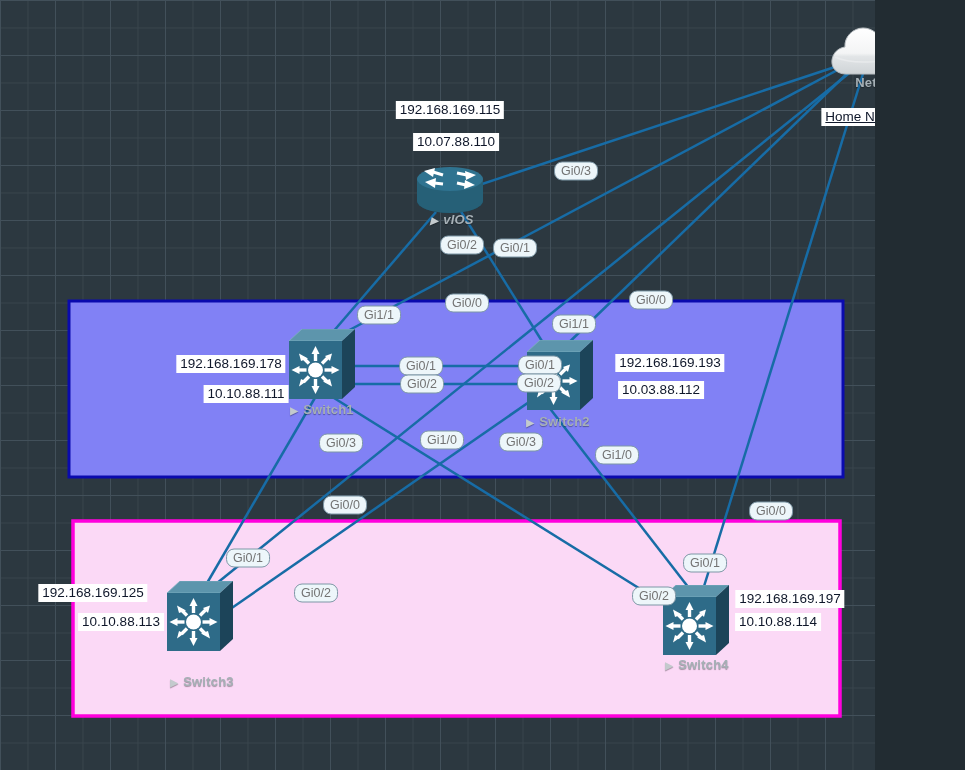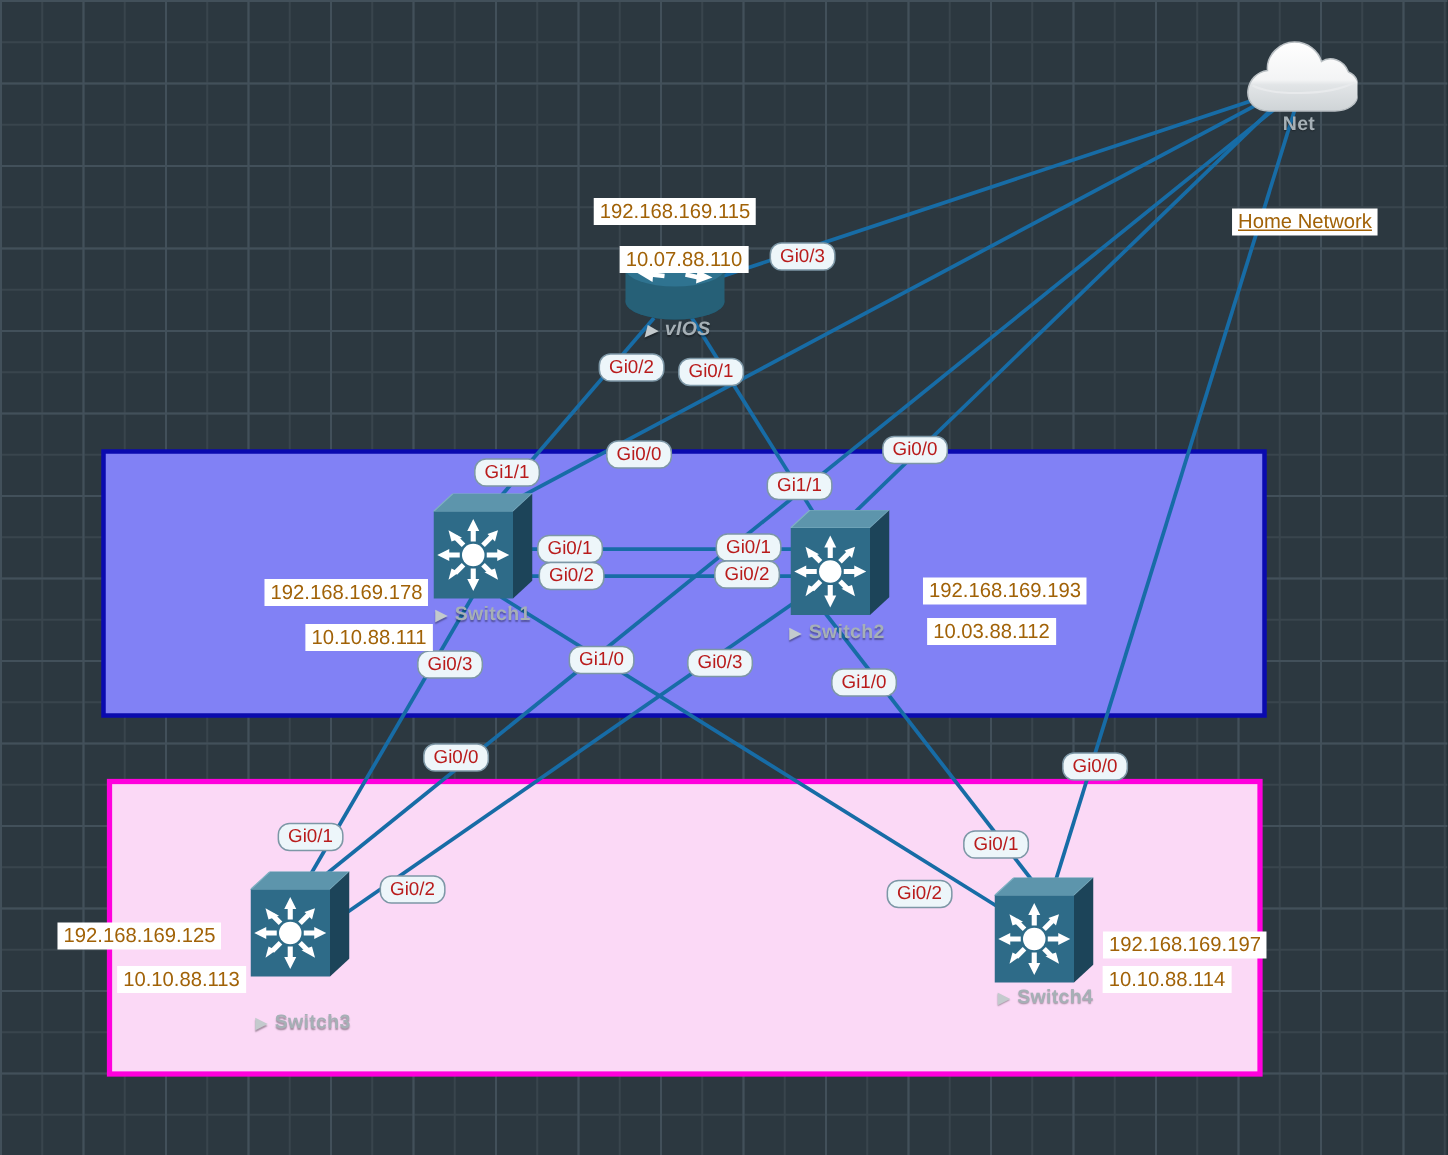--- a/index.html
+++ b/index.html
@@ -21,33 +21,32 @@
   .node{position:absolute;pointer-events:auto;}
   .node-label{
     position:absolute;transform:translate(-50%,-50%);white-space:nowrap;
     font-size:13px;font-weight:bold;color:#a6b0b6;letter-spacing:.2px;
     text-shadow:0 1px 1px rgba(0,0,0,.35);pointer-events:auto;
   }
   .node-label .play{font-size:10px;color:#c3cacd;margin-right:5px;}
   .pill{
     position:absolute;transform:translate(-50%,-50%);white-space:nowrap;
     background:#edf6fa;border:1.5px solid #7d97a6;border-radius:8px;
-    padding:1px 6px 2px 6px;font-size:12.5px;color:#b91c1c;pointer-events:auto;
+    padding:1px 6px 2px 6px;font-size:12.5px;color:#737373;pointer-events:auto;margin-left:41px;
   }
   .note{
     position:absolute;transform:translate(-50%,-50%);white-space:nowrap;
-    background:#ffffff;color:#a16207;font-size:13.5px;padding:1px 4px 2px 4px;
+    background:#ffffff;color:#0f172a;font-size:13.5px;padding:1px 4px 2px 4px;
     pointer-events:auto;
-    margin-top:31px;
   }
 </style>
 </head>
 <body>
 
-<div id="canvas" style="width: 965px; height: 770px;">
+<div id="canvas" style="width: 875px; height: 770px;">
   <svg id="geom" xmlns="http://www.w3.org/2000/svg" width="965" height="770">
       <rect x="69" y="301" width="774" height="176" fill="#8181f5" stroke="#0a0aae" stroke-width="3"></rect>
       <rect x="73" y="521" width="767" height="195" fill="#fbd9f6" stroke="#ff00dd" stroke-width="3.5"></rect>
       <line x1="862" y1="58" x2="458" y2="192" stroke="#176ca6" stroke-width="2.5"></line>
       <line x1="860" y1="58" x2="327" y2="342" stroke="#176ca6" stroke-width="2.5"></line>
       <line x1="861" y1="60" x2="557" y2="354" stroke="#176ca6" stroke-width="2.5"></line>
       <line x1="863" y1="62" x2="206" y2="592" stroke="#176ca6" stroke-width="2.5"></line>
       <line x1="866" y1="64" x2="701" y2="596" stroke="#176ca6" stroke-width="2.5"></line>
       <line x1="436" y1="212" x2="326" y2="340" stroke="#176ca6" stroke-width="2.5"></line>
       <line x1="460" y1="210" x2="550" y2="354" stroke="#176ca6" stroke-width="2.5"></line>

